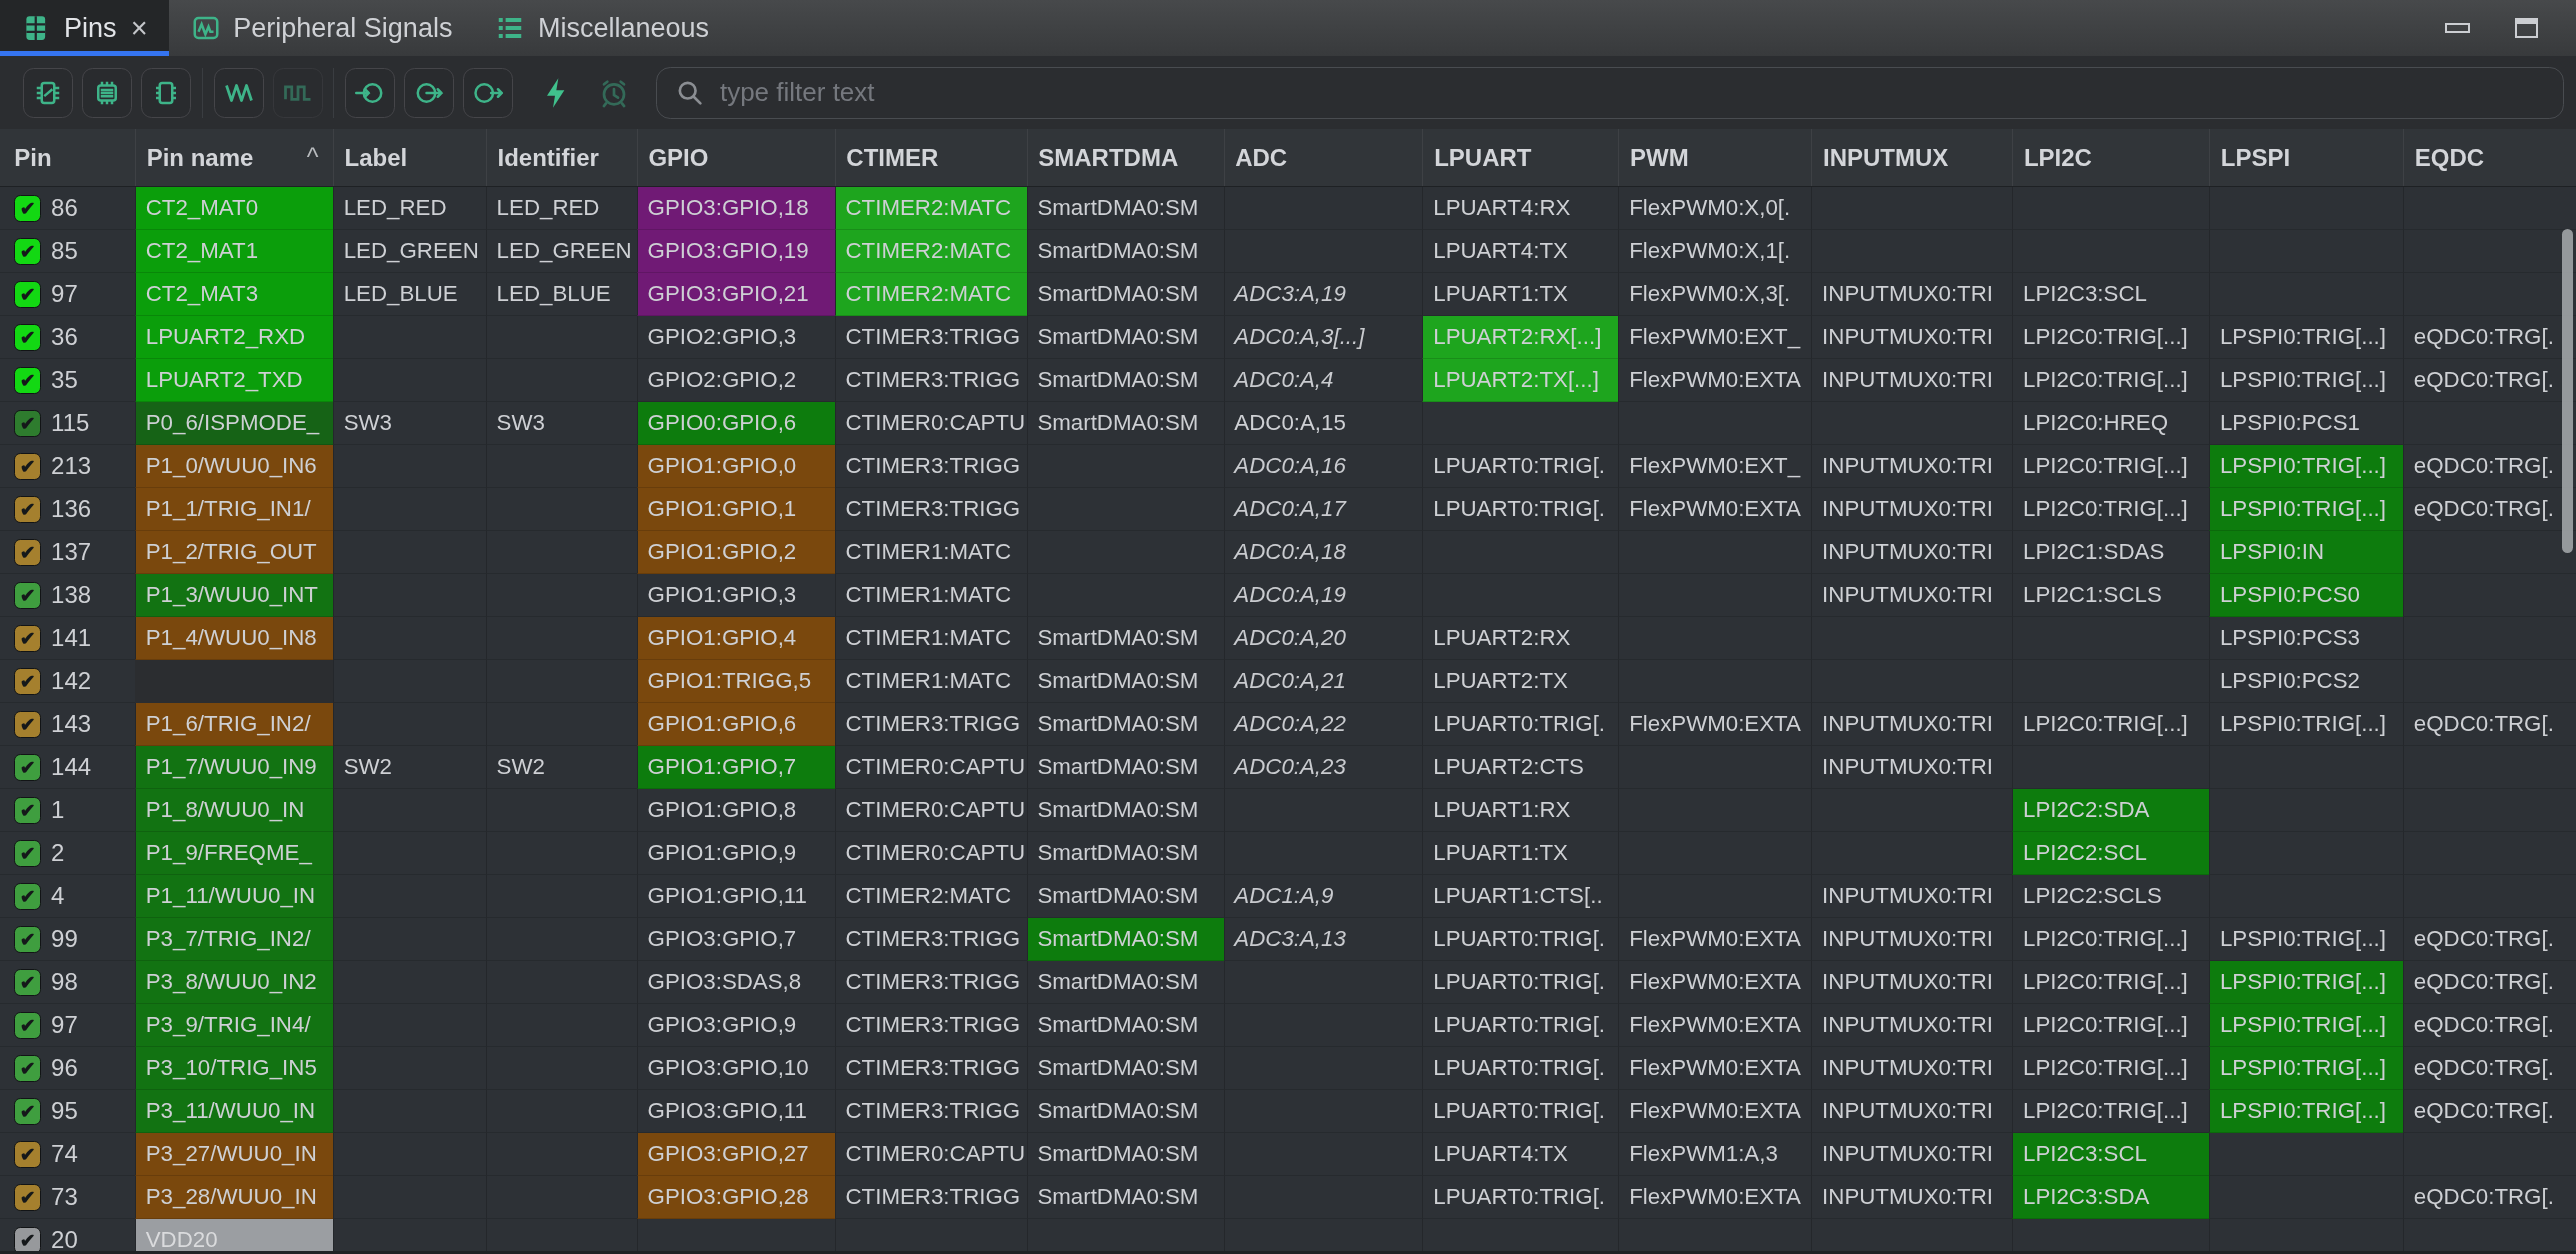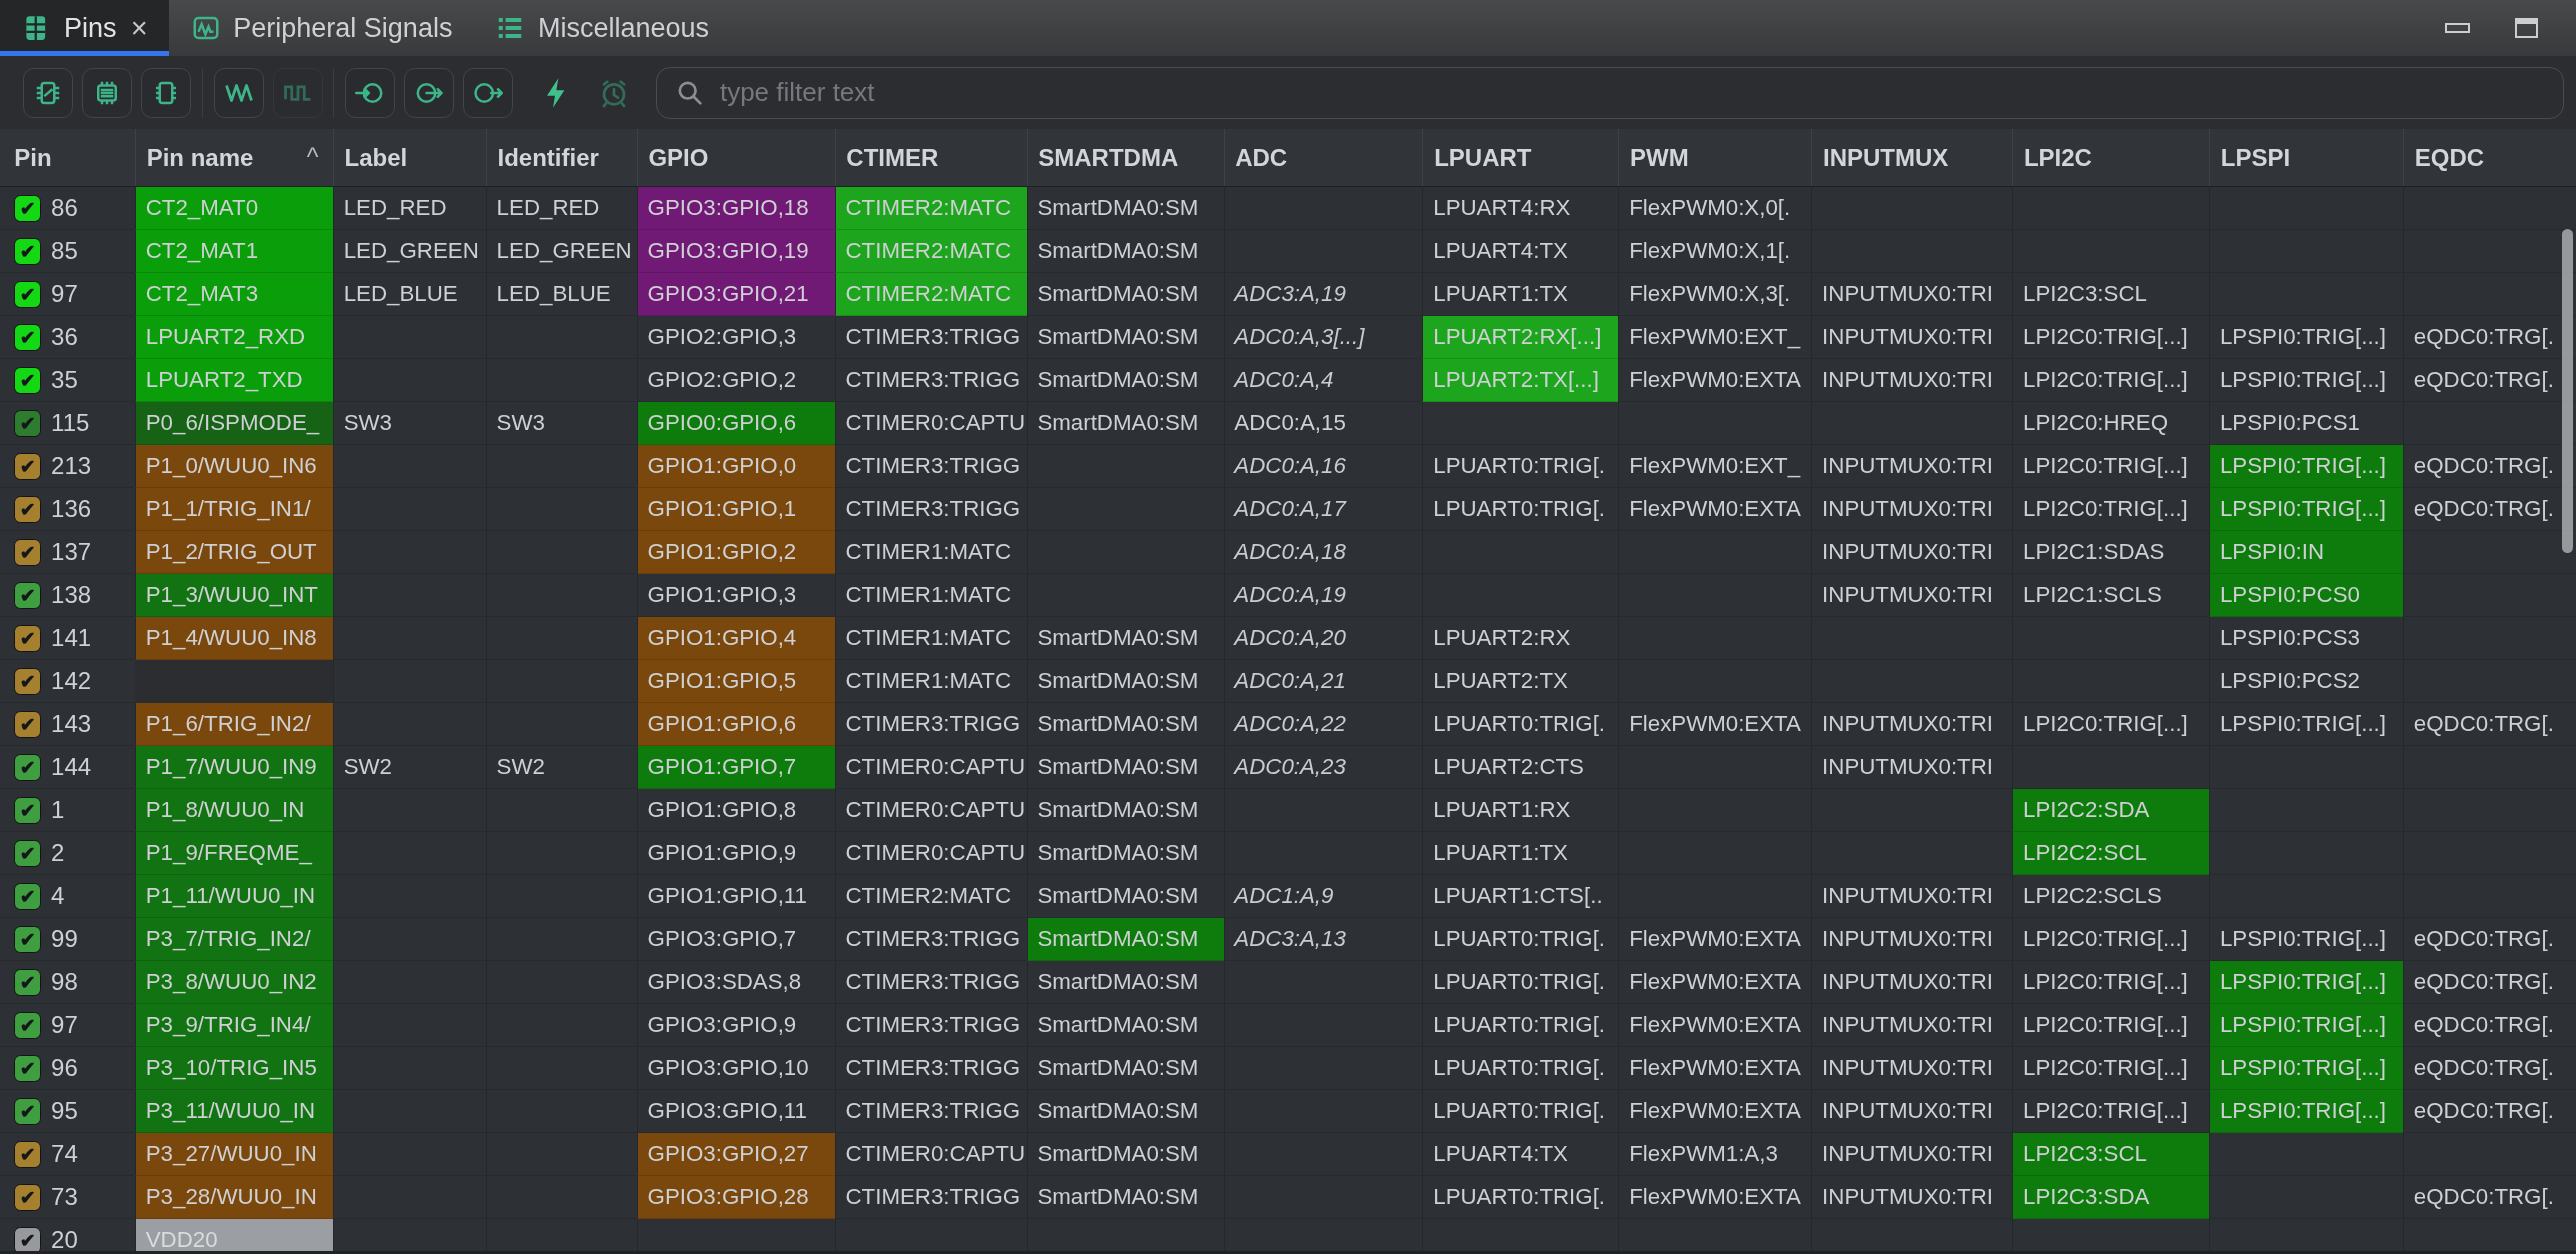--- a/index.html
+++ b/index.html
@@ -706,21 +706,21 @@
         <div class="td" style="width: 135px;">
           <span class="checkbox cb-o">✔</span>
           <span class="pin-num">142</span>
         </div>
         <div class="td bg-br" style="width: 198px; margin-top: 48px;">
           <span>P1_5/FREQME_</span>
         </div>
         <div class="td" style="width: 153px;"></div>
         <div class="td" style="width: 151px;"></div>
         <div class="td bg-br" style="width: 198px;">
-          <span>GPIO1:GPIO,5</span>
+          <span>GPIO1:TRIGG,5</span>
         </div>
         <div class="td" style="width: 192px;">
           <span>CTIMER1:MATC</span>
         </div>
         <div class="td" style="width: 197px;">
           <span>SmartDMA0:SM</span>
         </div>
         <div class="td" style="width: 199px;">
           <span class="it">ADC0:A,21</span>
         </div>

